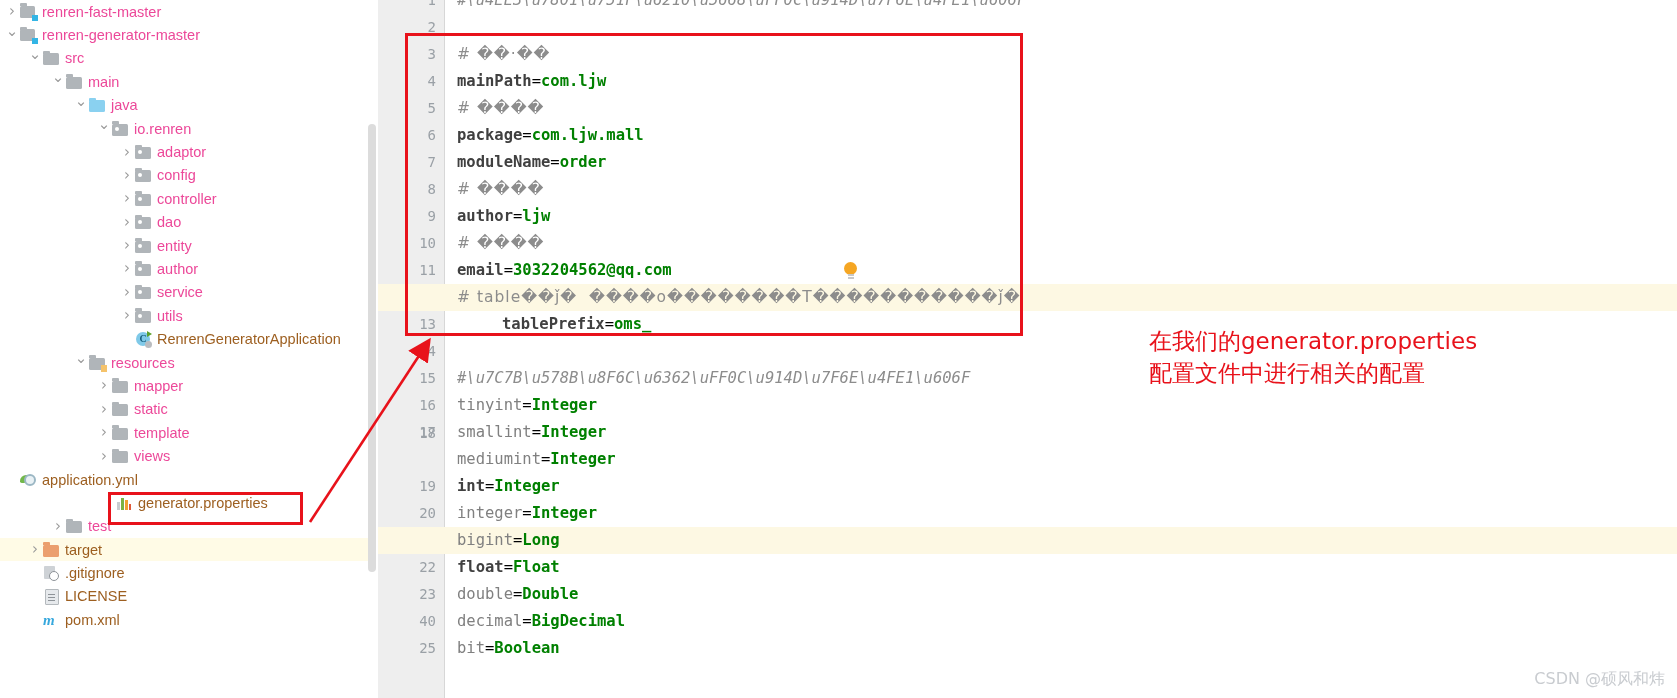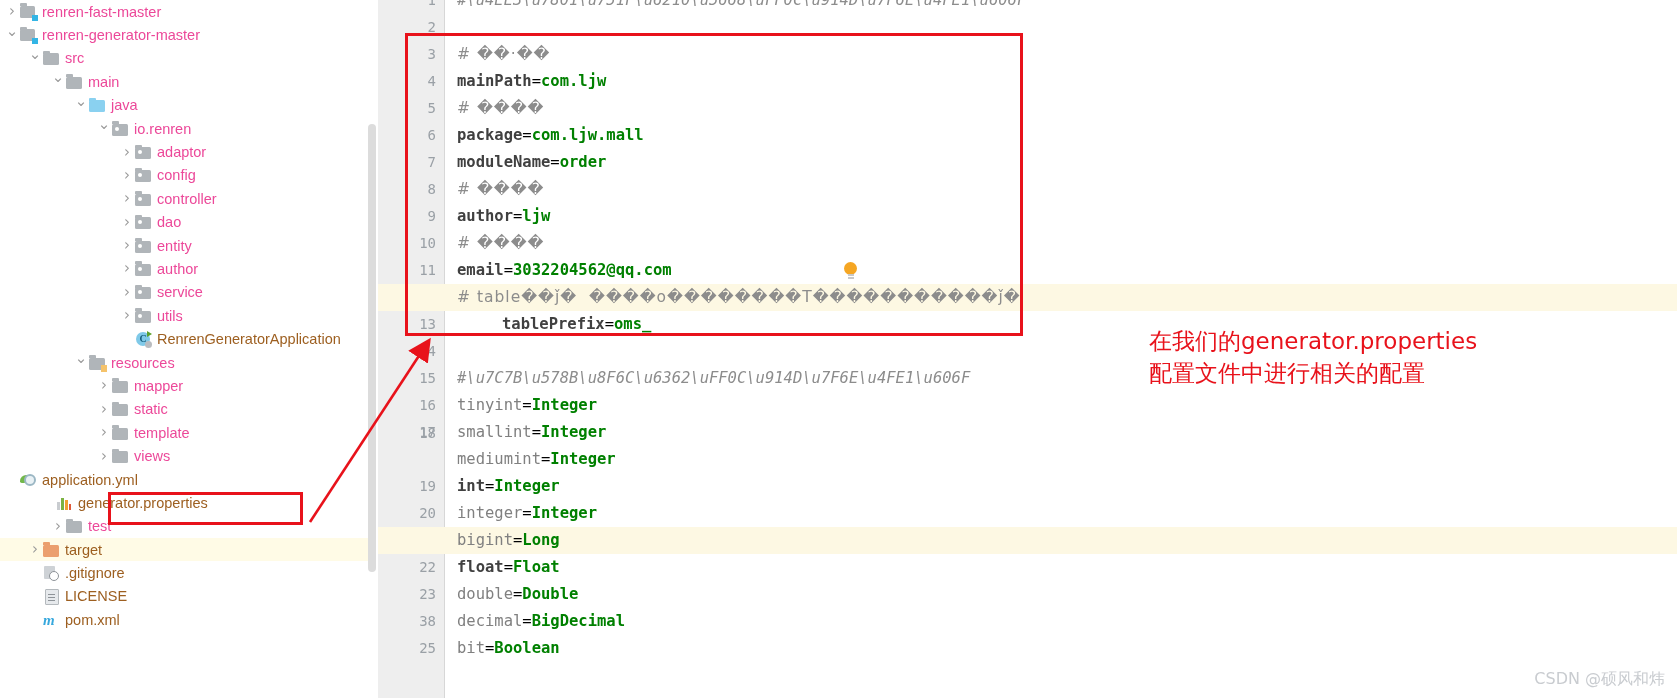--- a/index.html
+++ b/index.html
@@ -295,21 +295,21 @@
     <div class="row" style="">
       <span class="arrow none"></span>
       <span class="ico">
         <span class="ic-yml">
           <span class="leaf"></span>
           <span class="gear"></span>
         </span>
       </span>
       <span class="lbl brown">application.yml</span>
     </div>
-    <div class="row" style="padding-left: 40px;">
+    <div class="row" style="padding-left: 100px;">
       <span class="arrow none"></span>
       <span class="ico">
         <span class="ic-prop">
           <span class="b1"></span>
           <span class="b2"></span>
           <span class="b3"></span>
           <span class="b4"></span>
         </span>
       </span>
       <span class="lbl brown">generator.properties</span>
@@ -373,21 +373,21 @@
       <div class="ln" style="top: 338px;">14</div>
       <div class="ln" style="top: 365px;">15</div>
       <div class="ln" style="top: 392px;">16</div>
       <div class="ln" style="top: 419px;">17</div>
       <div class="ln" style="top: 420px; padding-left: 37px;">18</div>
       <div class="ln" style="top: 473px; text-align: right;">19</div>
       <div class="ln" style="top: 500px;">20</div>
       <div class="ln" style="top: 527px;">21</div>
       <div class="ln" style="top: 554px;">22</div>
       <div class="ln" style="top: 581px;">23</div>
-      <div class="ln" style="top: 608px;">38</div>
+      <div class="ln" style="top: 608px;">40</div>
       <div class="ln" style="top: 635px;">25</div>
     </div>
   <div id="code-layer">
       <div class="hlrow" style="top: 284px;"></div>
       <div class="hlrow" style="top: 527px;"></div>
       <div class="codeline" style="top: -13px;"><span class="pad"><span class="cmt">#\u4EE3\u7801\u751F\u6210\u5668\uFF0C\u914D\u7F6E\u4FE1\u606F</span></span></div>
       <div class="codeline" style="top: 14px;"><span class="pad"></span></div>
       <div class="codeline" style="top: 41px;"><span class="pad"><span class="cmt moji"># ��·��</span></span></div>
       <div class="codeline" style="top: 68px;"><span class="pad"><span class="k-blue">mainPath</span><span class="op">=</span><span class="v-green">com.ljw</span></span></div>
       <div class="codeline" style="top: 95px;"><span class="pad"><span class="cmt moji"># ����</span></span></div>

